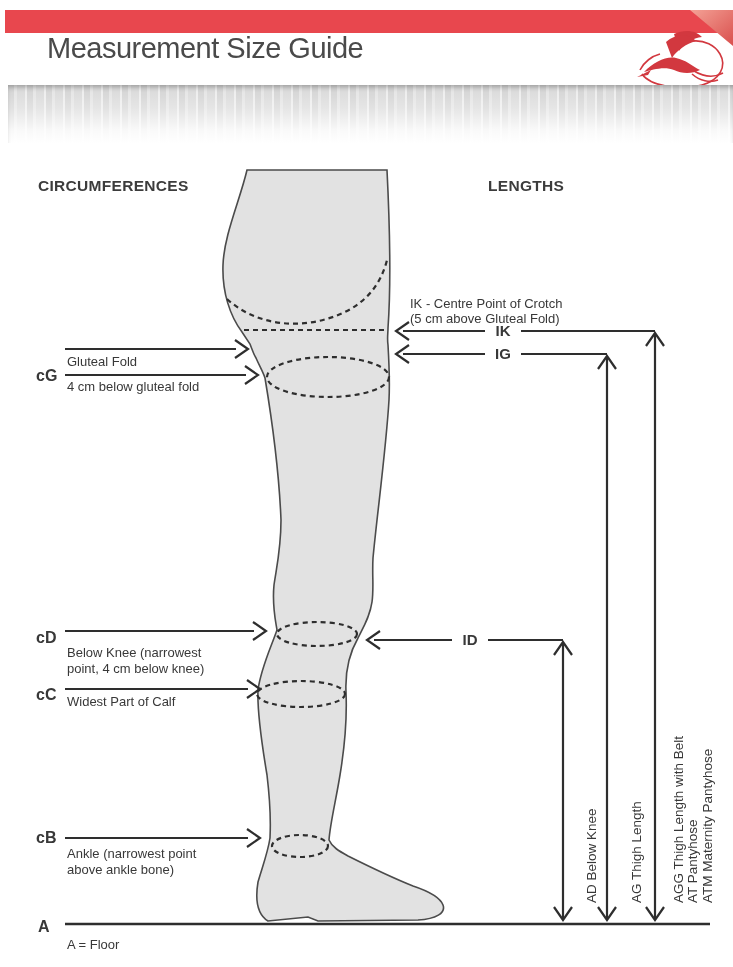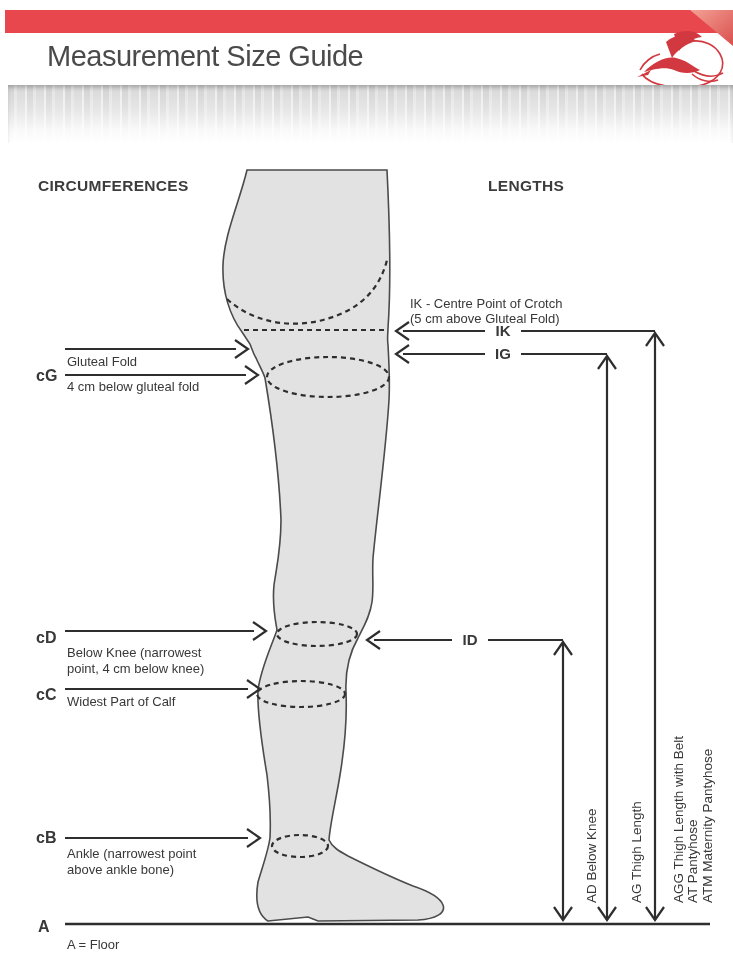--- a/index.html
+++ b/index.html
@@ -3,21 +3,21 @@
 <meta charset="utf-8">
 <style>
   html,body{margin:0;padding:0;background:#ffffff;}
   body{width:733px;height:967px;position:relative;overflow:hidden;
        font-family:"Liberation Sans", sans-serif;color:#383838;}
 
   
   .red-bar{position:absolute;left:5px;top:10px;width:728px;height:23px;
            background:var(--bar_red);}
   .fold{position:absolute;left:690px;top:8px;width:43px;height:38px;}
-  .page-title{position:absolute;left:47px;top:40px;font-size:29px;font-weight:300;
+  .page-title{position:absolute;left:47px;top:32px;font-size:29px;font-weight:300;
               letter-spacing:-0.5px;color:#4a4a4a;}
   .logo{position:absolute;left:636px;top:28px;width:92px;height:64px;}
   .gray-band{position:absolute;left:8px;top:85px;width:725px;height:58px;
      background:
        linear-gradient(to bottom, rgba(255,255,255,0) 0%, rgba(255,255,255,.35) 40%, rgba(255,255,255,.85) 78%, #ffffff 100%),
        repeating-linear-gradient(90deg,#d2d2d2 0 6px,#e3e3e3 6px 9px,#d8d8d8 9px 17px,#ececec 17px 19px),
        repeating-linear-gradient(0deg,#d6d6d6 0 5px,#e2e2e2 5px 8px,#dcdcdc 8px 13px),
        #d8d8d8;
      box-shadow:inset 0 4px 5px -2px rgba(0,0,0,.28);}
 

